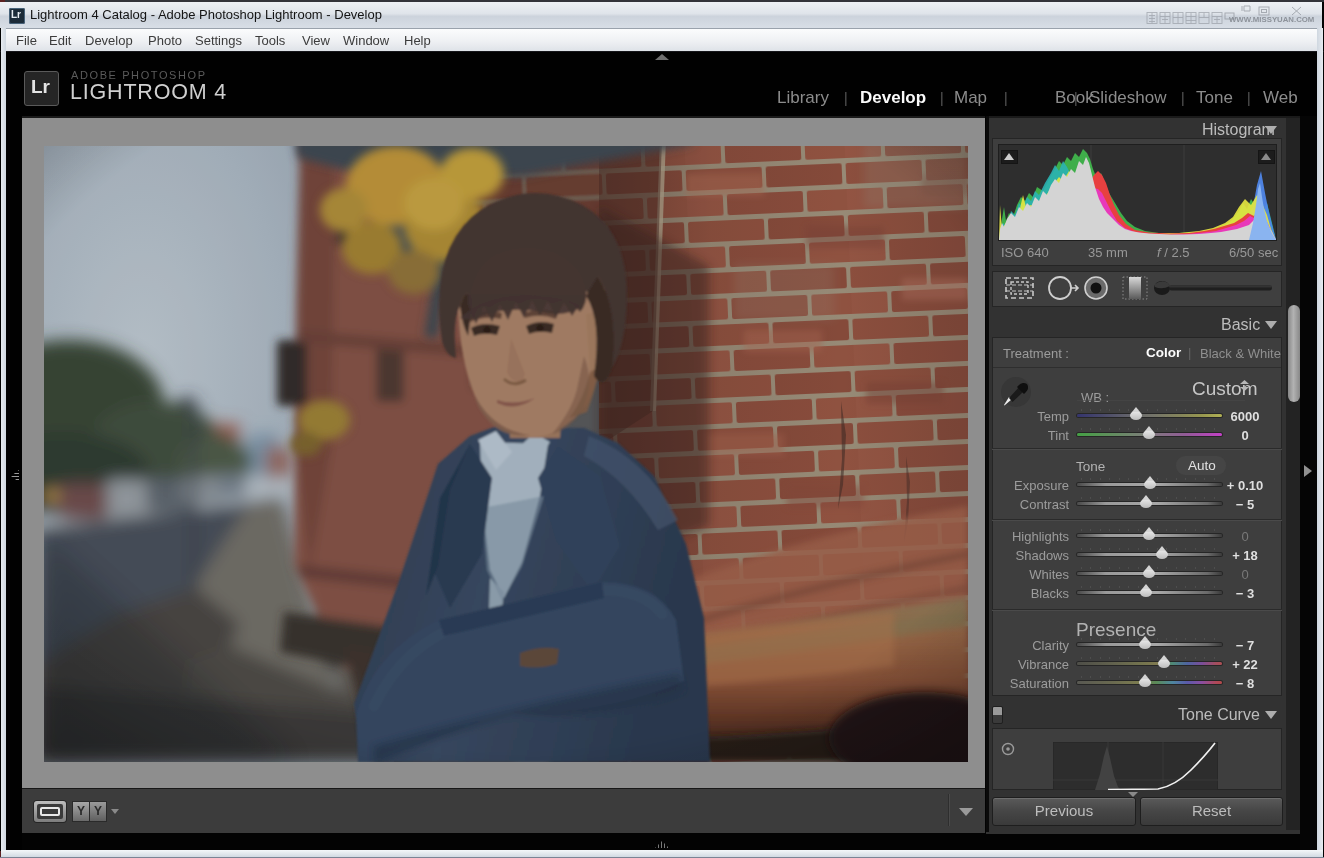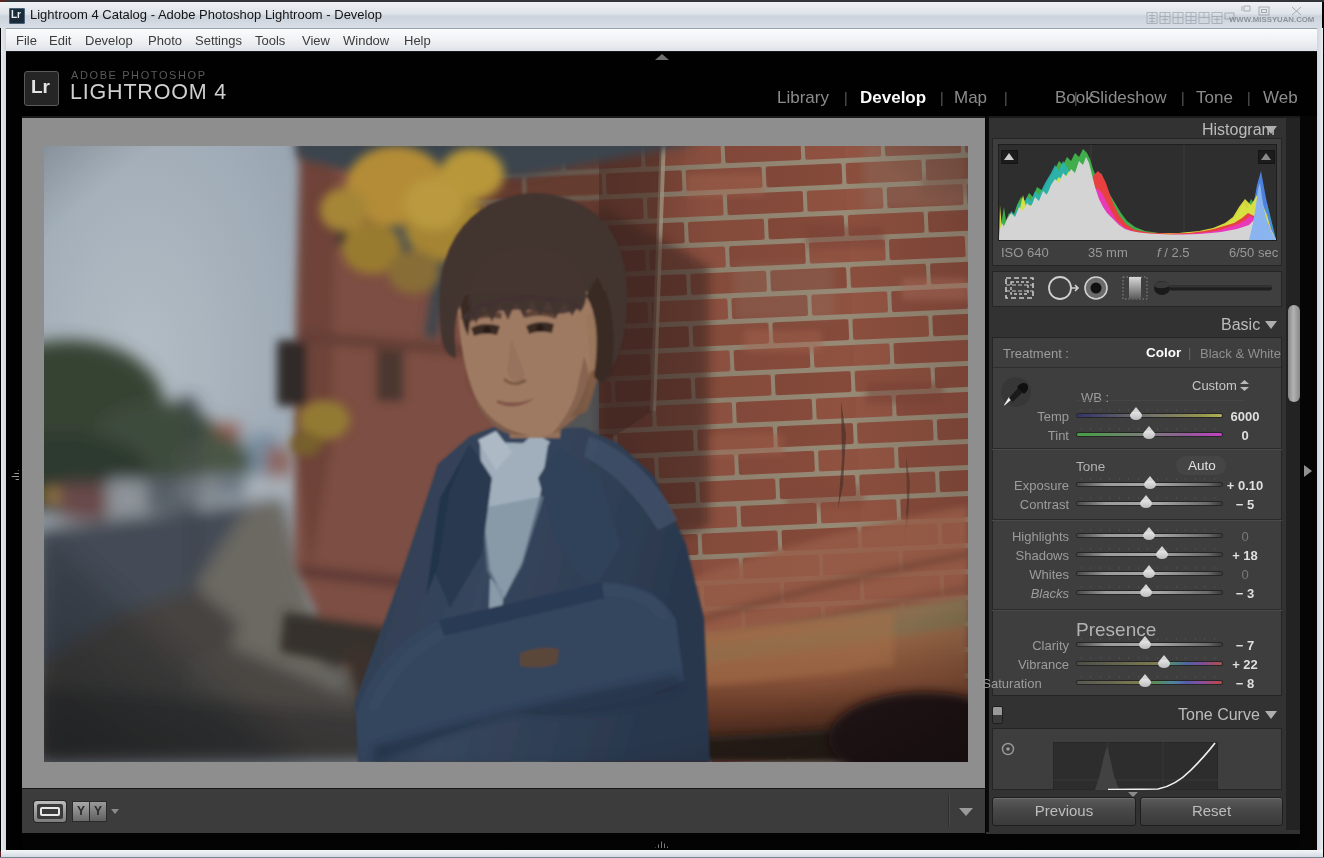--- a/index.html
+++ b/index.html
@@ -399,21 +399,21 @@
 <span class="abs" style="left:1200px;top:346px;color:#8f8f8f;font-size:13px;">Black &amp; White</span>
 <div class="abs" style="left:993px;top:367px;width:288px;height:1px;background:#2e2e2e"></div>
 
 <svg class="abs" style="left:998px;top:372px;" width="40" height="40" viewBox="0 0 40 40">
   <circle cx="18" cy="20" r="15" fill="#373737"></circle>
   <path d="M6,33 l5,-8 2.5,2.5 -7,6 z" fill="#ededed"></path>
   <path d="M11,26 L22,14 l4.5,4.5 -12,11.5 z" fill="#1a1a1a"></path>
   <path d="M21,13 a6,6 0 0 1 8,-1 a6,6 0 0 1 -1,8 l-2,2 -7,-7 z" fill="#0f0f0f"></path>
 </svg>
 <span class="abs" style="left:1081px;top:378px;color:#9c9c9c;font-size:13px;margin-top:12px;">WB :</span>
-<span class="abs" style="left:1192px;top:378px;color:#c6c6c6;font-size:13px;">Custom</span>
+<span class="abs" style="left:1192px;top:378px;color:#c6c6c6;font-size:19px;">Custom</span>
 <svg class="abs" style="left:1240px;top:380px;" width="9" height="11">
       <path d="M4.5,0 L9,4 0,4 Z M4.5,11 L0,7 9,7 Z" fill="#b8b8b8"></path>
     </svg>
 <div class="abs" style="left:1077px;top:400px;width:168px;height:1px;background:#4a4a4a;opacity:.6"></div>
 
 <span class="lbl" style="left:955px;width:114px;top:409px;">Temp</span>
 <div class="track" style="top:414px;background:linear-gradient(90deg,#34346e,#4a4a6a 18%,#66666a 38%,#74746a 52%,#84845c 70%,#97974f 86%,#b0b054)"></div>
 <div class="thumb" style="left:1130px;top:411px;"></div>
 <span class="val" style="left:1222px;top:409px;">6000</span>
 
@@ -446,36 +446,36 @@
 <span class="lbl" style="left:955px;width:114px;top:548px;">Shadows</span>
 <div class="track" style="top:553px;"></div>
 <div class="thumb" style="left:1156px;top:550px;"></div>
 <span class="val" style="left:1222px;top:548px;">+ 18</span>
 
 <span class="lbl" style="left:955px;width:114px;top:567px;">Whites</span>
 <div class="track" style="top:572px;"></div>
 <div class="thumb" style="left:1143px;top:569px;"></div>
 <span class="val val0" style="left:1222px;top:567px;">0</span>
 
-<span class="lbl" style="left:955px;width:114px;top:586px;font-style:italic;">Blacks</span>
+<span class="lbl" style="left:955px;width:114px;top:586px;">Blacks</span>
 <div class="track" style="top:591px;"></div>
 <div class="thumb" style="left:1140px;top:588px;"></div>
 <span class="val" style="left:1222px;top:586px;">− 3</span>
 <div class="abs" style="left:992px;top:609px;width:290px;height:2px;background:#2a2a2a;border-bottom:1px solid #4a4a4a;box-sizing:border-box;"></div>
 
 <span class="abs" style="left:1076px;top:619px;color:#b2b2b2;font-size:19px;">Presence</span>
 <span class="lbl" style="left:955px;width:114px;top:638px;">Clarity</span>
 <div class="track" style="top:643px;"></div>
 <div class="thumb" style="left:1139px;top:640px;"></div>
 <span class="val" style="left:1222px;top:638px;">− 7</span>
 <span class="lbl" style="left:955px;width:114px;top:657px;">Vibrance</span>
 <div class="track" style="top:662px;background:linear-gradient(90deg,#4e4e48,#62624e 25%,#74744e 45%,#807a50 55%,#4e8a78 66%,#4e64a0 76%,#7a4e9a 86%,#a44e5e 96%,#aa4e52)"></div>
 <div class="thumb" style="left:1158px;top:659px;"></div>
 <span class="val" style="left:1222px;top:657px;">+ 22</span>
-<span class="lbl" style="left:955px;width:114px;top:676px;text-align:center;">Saturation</span>
+<span class="lbl" style="left:955px;width:114px;top:676px;">Saturation</span>
 <div class="track" style="top:681px;background:linear-gradient(90deg,#585852,#6a6a50 25%,#7c7c50 42%,#5a8a58 55%,#4e86a0 66%,#5a5aaa 76%,#8a4ea0 86%,#b04858 96%,#b04848)"></div>
 <div class="thumb" style="left:1139px;top:678px;"></div>
 <span class="val" style="left:1222px;top:676px;">− 8</span>
 
 <div class="abs" style="left:992px;top:706px;width:9px;height:16px;background:linear-gradient(#9a9a9a 0 48%,#3a3a3a 52%);border:1px solid #1f1f1f;border-radius:2px;"></div>
 <span class="hdr" style="left:1178px;top:706px;">Tone Curve</span>
 <div class="tri-d" style="left:1265px;top:711px;"></div>
 
 <div class="panelbox" style="top:728px;height:62px;"></div>
 <svg class="abs" style="left:1001px;top:742px;" width="14" height="14" viewBox="0 0 14 14">

